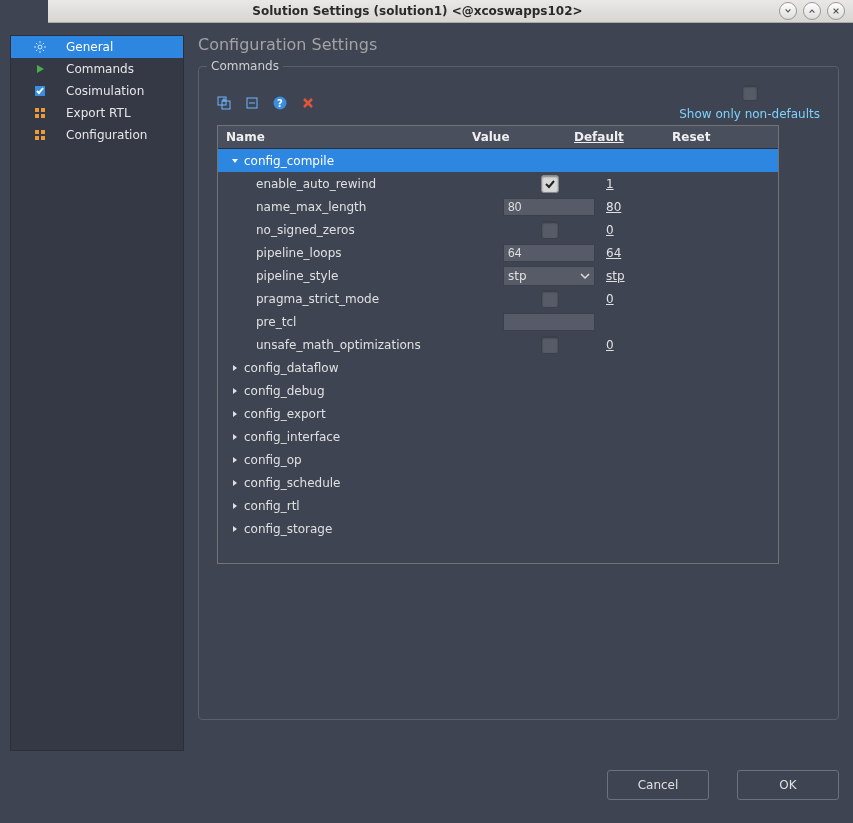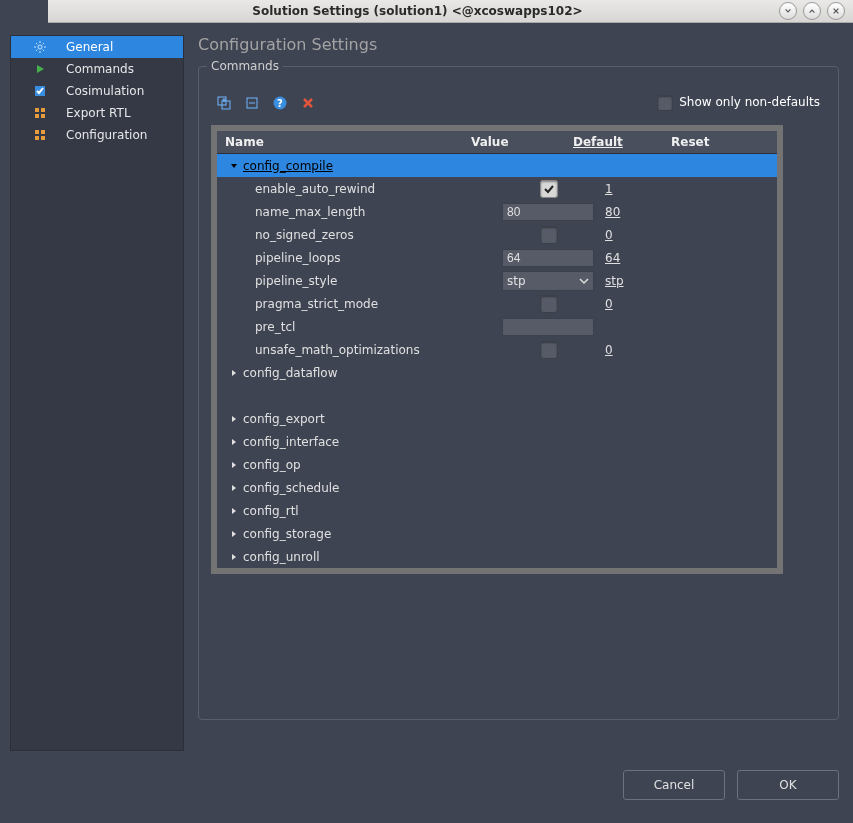--- a/index.html
+++ b/index.html
@@ -18,45 +18,45 @@
   .sb-icon svg { width:12px; height:12px; }
   .main { flex:1; display:flex; flex-direction:column; }
   .page-title { font-size:16px; font-weight:normal; color:#a3a3a3; margin:0 0 12px 4px; }
   .group { border:1px solid #5a5f6d; border-radius:4px; margin:0 4px 2px 4px; position:relative; padding:20px 12px 12px 12px; height:620px; }
   .group-label { position:absolute; top:-8px; left:8px; background:#3f4453; padding:0 4px; color:#cfcfcf; font-size:12px;}
   .toolbar-row { display:flex; align-items:center; height:32px; margin-bottom:6px; }
   .tool-icons { display:flex; gap:10px; padding-left:4px;}
   .tool-ico { width:18px; height:18px; display:flex; align-items:center; justify-content:center; cursor:pointer;}
   .tool-ico svg { width:16px; height:16px; }
   .toolbar-spacer { flex:1; }
-  .chk-wrap { display:flex; gap:6px; color:#ffffff; padding-right:6px;}
+  .chk-wrap { display:flex; align-items:center; gap:6px; color:#7dd3fc; padding-right:6px;flex-direction:column;}
   .chk { width:14px; height:14px; border-radius:3px; background:#575b67; border:1px solid #3b3f4a; box-shadow:inset 0 1px 2px rgba(0,0,0,.4); cursor:pointer; display:flex; align-items:center; justify-content:center;}
-  .grid { border:6px solid #737373; width:560px; background:#3f4453; }
+  .grid { border:1px solid #737373; width:560px; background:#3f4453;margin-left:6px; }
   .grid-head { display:flex; height:22px; background:#4a4f5e; border-bottom:1px solid #2b2f3a; font-weight:bold; color:#efefef;}
   .col-name  { width:246px; padding-left:8px; display:flex; align-items:center;}
   .col-value { width:98px;  display:flex; align-items:center; }
   .col-def   { width:94px;  display:flex; align-items:center; padding-left:4px;text-decoration:underline;}
   .col-reset { flex:1;      display:flex; align-items:center; padding-left:4px;}
   .grid-body { max-height:520px; overflow:hidden; }
   .row { display:flex; height:23px; align-items:center; color:#e0e0e0; }
   .row .col-value{ border:1px solid transparent;}
   .row.parent { cursor:pointer; }
-  .row.parent.selected { background:#2d86e0; color:#000000;text-decoration:underline; }
+  .row.parent.selected { background:#2d86e0; color:#ffffff; }
   .caret { width:14px; display:inline-flex; justify-content:center; margin-right:2px;}
   .caret svg{ width:8px; height:8px; }
   .indent-parent { padding-left:10px; }
   .indent-child  { padding-left:38px; }
   .cell-input { width:92px; height:18px; background:#575b67; border:1px solid #3c404b; color:#e0e0e0; font-size:12px; padding:0 4px; box-sizing:border-box; }
   .select { width:92px; height:20px; background:#575b67; border:1px solid #3c404b; display:flex; align-items:center; padding:0 4px; box-sizing:border-box; color:#e0e0e0; justify-content:space-between;}
   .select svg{ width:10px; height:10px;}
   .cell-chk { width:16px; height:16px; border-radius:3px; background:#575b67; border:1px solid #3b3f4a; box-shadow:inset 0 1px 2px rgba(0,0,0,.4); display:flex; align-items:center; justify-content:center; margin-left:38px; cursor:pointer;}
   .cell-chk.checked{ background:#d8d8d8; border-color:#888 }
   .cell-chk svg{ width:10px; height:10px; display:none;}
   .cell-chk.checked svg{ display:block; }
-  .footer { height:56px; display:flex; align-items:center; justify-content:flex-end; gap:12px; padding:0 14px 10px 0;}
+  .footer { height:56px; display:flex; align-items:center; justify-content:flex-end; gap:28px; padding:0 14px 10px 0;}
   .btn { width:100px; height:28px; background:#3f4453; border:1px solid #6c7180; border-radius:3px; color:#e0e0e0; display:flex; align-items:center; justify-content:center; cursor:pointer;}
 </style>
 </head>
 <body>
 
 <div class="window">
 
   <div class="titlebar">
     <div style="width:8px"></div>
     <div class="titlebar-center">Solution Settings (solution1)  &lt;@xcoswapps102&gt;</div>
@@ -308,20 +308,28 @@
                         <path d="M2 1 L6 4 L2 7 Z" fill="currentColor"></path>
                       </svg>
                     </span>
                     <span>config_dataflow</span>
                   </div>
                   <div class="col-value"></div>
                   <div class="col-def"></div>
                   <div class="col-reset"></div>
                 </div>
                 <div class="row parent">
+                  <div class="col-name indent-parent">
+                    <span class="caret">
+                      <svg viewBox="0 0 8 8">
+                        <path d="M2 1 L6 4 L2 7 Z" fill="currentColor"></path>
+                      </svg>
+                    </span>
+                    <span>config_debug</span>
+                  </div>
                   <div class="col-value"></div>
                   <div class="col-def"></div>
                   <div class="col-reset"></div>
                 </div>
                 <div class="row parent">
                   <div class="col-name indent-parent">
                     <span class="caret">
                       <svg viewBox="0 0 8 8">
                         <path d="M2 1 L6 4 L2 7 Z" fill="currentColor"></path>
                       </svg>
@@ -391,28 +399,20 @@
                         <path d="M2 1 L6 4 L2 7 Z" fill="currentColor"></path>
                       </svg>
                     </span>
                     <span>config_storage</span>
                   </div>
                   <div class="col-value"></div>
                   <div class="col-def"></div>
                   <div class="col-reset"></div>
                 </div>
                 <div class="row parent">
-                  <div class="col-name indent-parent">
-                    <span class="caret">
-                      <svg viewBox="0 0 8 8">
-                        <path d="M2 1 L6 4 L2 7 Z" fill="currentColor"></path>
-                      </svg>
-                    </span>
-                    <span>config_unroll</span>
-                  </div>
                   <div class="col-value"></div>
                   <div class="col-def"></div>
                   <div class="col-reset"></div>
                 </div>
               </div>
           </div>
 
         </div>
       </div>
     </div>

